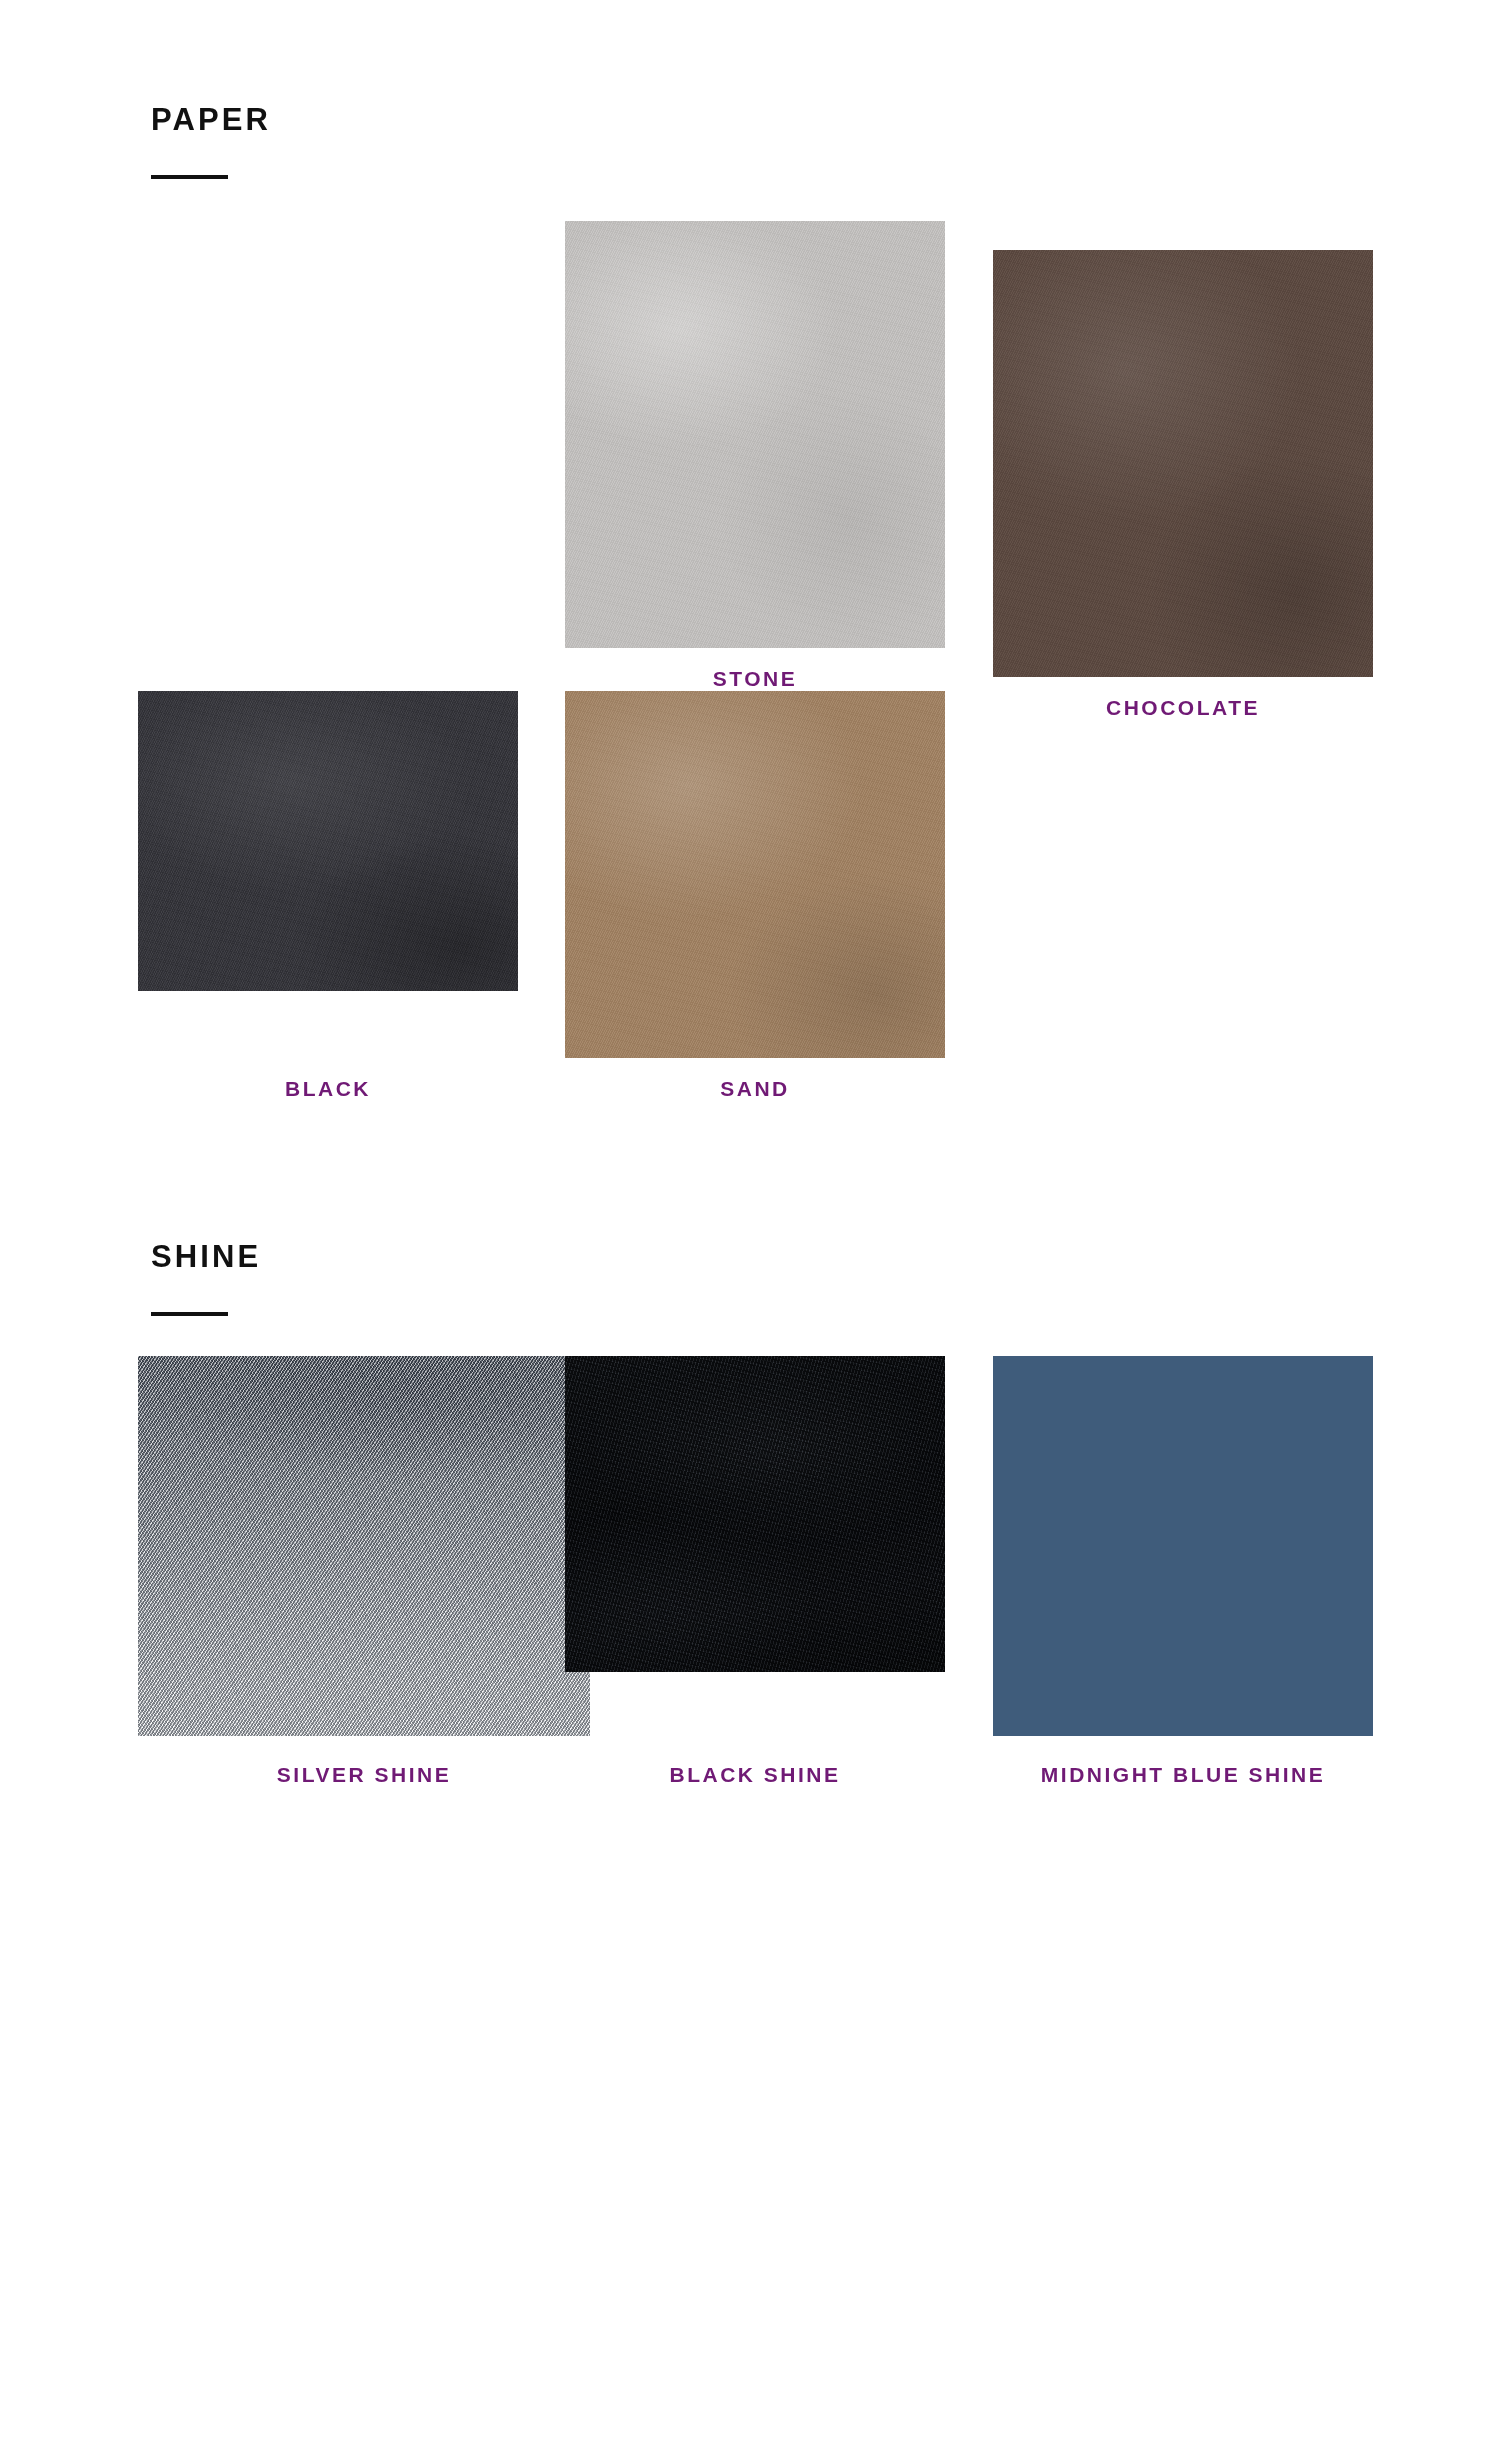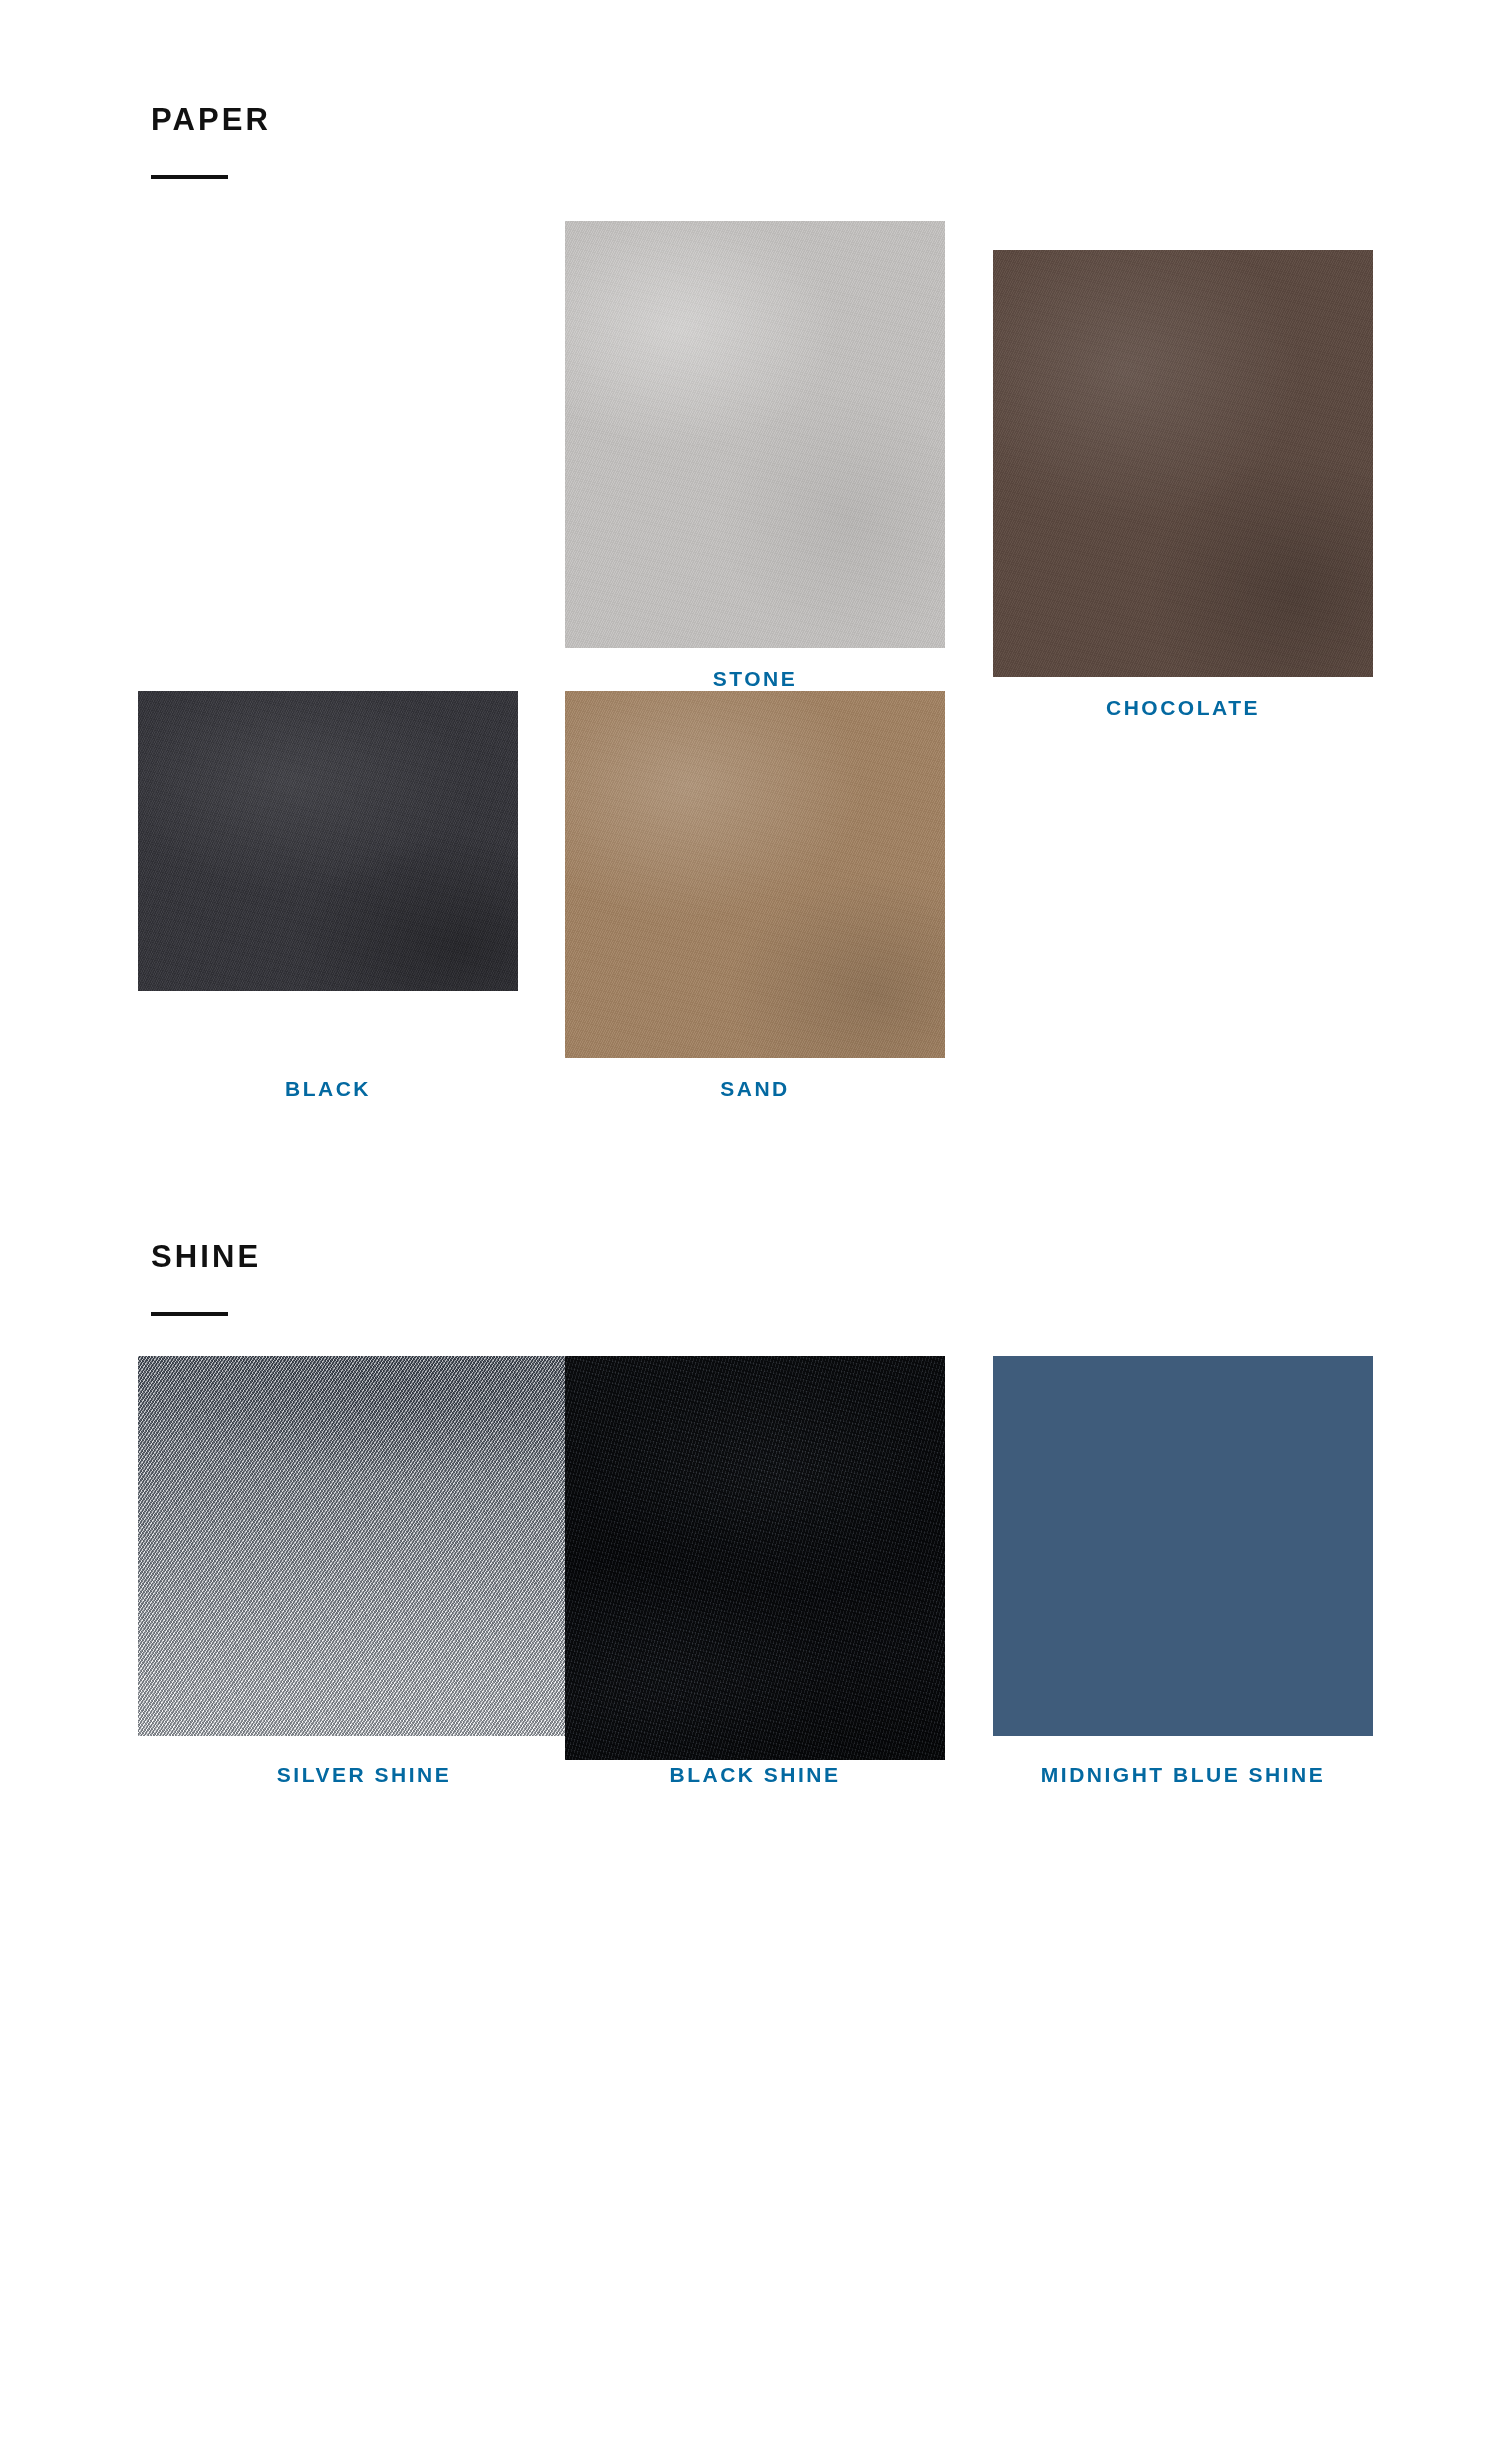--- a/index.html
+++ b/index.html
@@ -75,21 +75,21 @@
 
   .swatch-label {
     position: absolute;
     left: 0;
     width: 100%;
     text-align: center;
     font-family: "Liberation Sans", sans-serif;
     font-weight: 700;
     font-size: 21px;
     letter-spacing: 2.5px;
-    color: #0369a1;
+    color: #701a75;
     white-space: nowrap;
   }
 
   
   .tex-stone {
     background-color: #c2c0be;
     background-image:
       radial-gradient(ellipse 60% 40% at 30% 25%, rgba(255,255,255,0.28), rgba(255,255,255,0) 70%),
       radial-gradient(ellipse 50% 45% at 75% 70%, rgba(0,0,0,0.05), rgba(0,0,0,0) 70%),
       repeating-linear-gradient(118deg, rgba(255,255,255,0.10) 0px, rgba(255,255,255,0.10) 0.8px, rgba(0,0,0,0.035) 0.8px, rgba(0,0,0,0.035) 2px);
@@ -186,21 +186,21 @@
 
     <div class="section-heading" style="left:151px; top:1241px;">SHINE</div>
 
     <div class="section-rule" style="left:151px; top:1312px;"></div>
 
     <div class="swatch-cell" style="left:138px; top:1356px; width:452px; height:380px;">
       <div class="swatch pinked tex-silver-shine"></div>
       <div class="swatch-label" style="top:407px;">SILVER SHINE</div>
     </div>
 
-    <div class="swatch-cell" style="left:565px; top:1356px; width:380px; height:404px;padding-left:18px;">
+    <div class="swatch-cell" style="left:565px; top:1356px; width:380px; height:316px;padding-left:18px;">
       <div class="swatch pinked tex-black-shine"></div>
       <div class="swatch-label" style="top:407px;">BLACK SHINE</div>
     </div>
 
     <div class="swatch-cell" style="left:993px; top:1356px; width:380px; height:380px;">
       <div class="swatch pinked tex-midnight-blue-shine"></div>
       <div class="swatch-label" style="top:407px;">MIDNIGHT BLUE SHINE</div>
     </div>
 
   </div>

